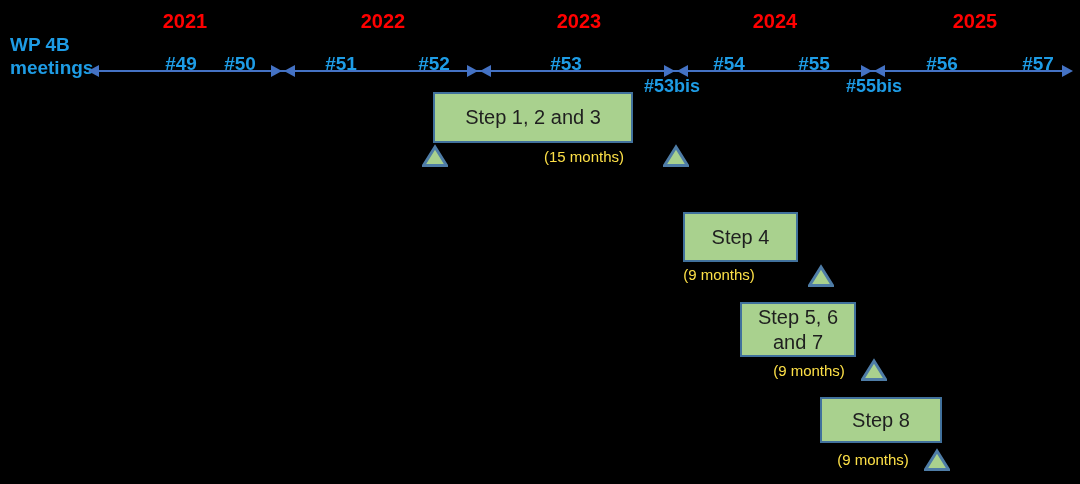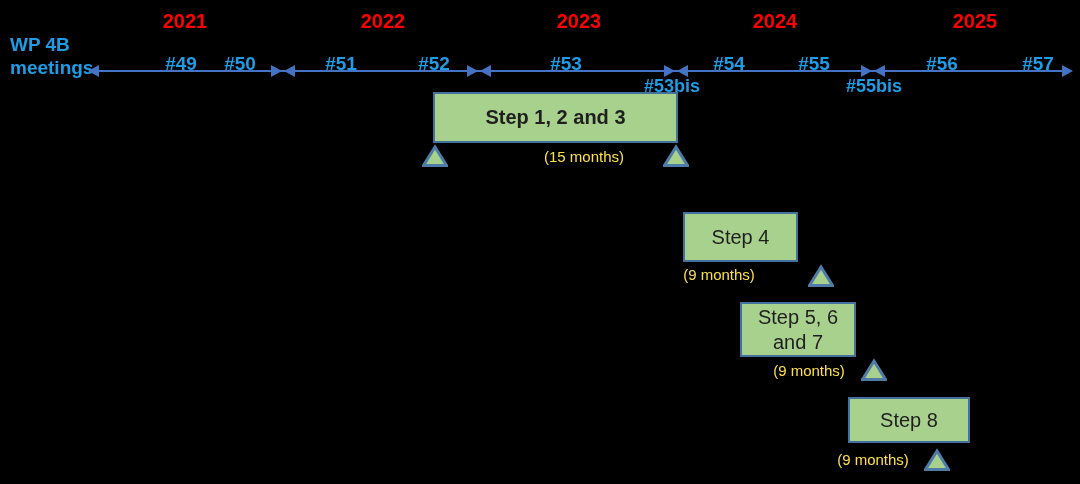--- a/index.html
+++ b/index.html
@@ -80,30 +80,30 @@
 
   <div class="arr r" style="left:271px"></div>
   <div class="arr l" style="left:284px"></div>
   <div class="arr r" style="left:467px"></div>
   <div class="arr l" style="left:480px"></div>
   <div class="arr r" style="left:664px"></div>
   <div class="arr l" style="left:677px"></div>
   <div class="arr r" style="left:861px"></div>
   <div class="arr l" style="left:874px"></div>
 
-  <div class="step-box" style="left:433px; top:92px;  width:245px; height:51px;font-weight:bold;">
+  <div class="step-box" style="left:433px; top:92px;  width:200px; height:51px;">
     <span>Step 1, 2 and 3</span>
   </div>
   <div class="step-box" style="left:683px; top:212px; width:115px; height:50px;">
     <span>Step 4</span>
   </div>
   <div class="step-box" style="left:740px; top:302px; width:116px; height:55px;">
     <span>Step 5, 6 and 7</span>
   </div>
-  <div class="step-box" style="left:848px; top:397px; width:122px; height:46px;">
+  <div class="step-box" style="left:820px; top:397px; width:122px; height:46px;">
     <span>Step 8</span>
   </div>
 
   <span class="duration" style="left:584px; top:148px;">(15 months)</span>
   <span class="duration" style="left:719px; top:266px;">(9 months)</span>
   <span class="duration" style="left:809px; top:362px;">(9 months)</span>
   <span class="duration" style="left:873px; top:451px;">(9 months)</span>
 
   <svg class="tri" style="left:422px; top:144px;" width="26" height="24">
     <polygon points="13,3 24.5,21.5 1.5,21.5" fill="#A9D18E" stroke="#4E7CA6" stroke-width="3"></polygon>

